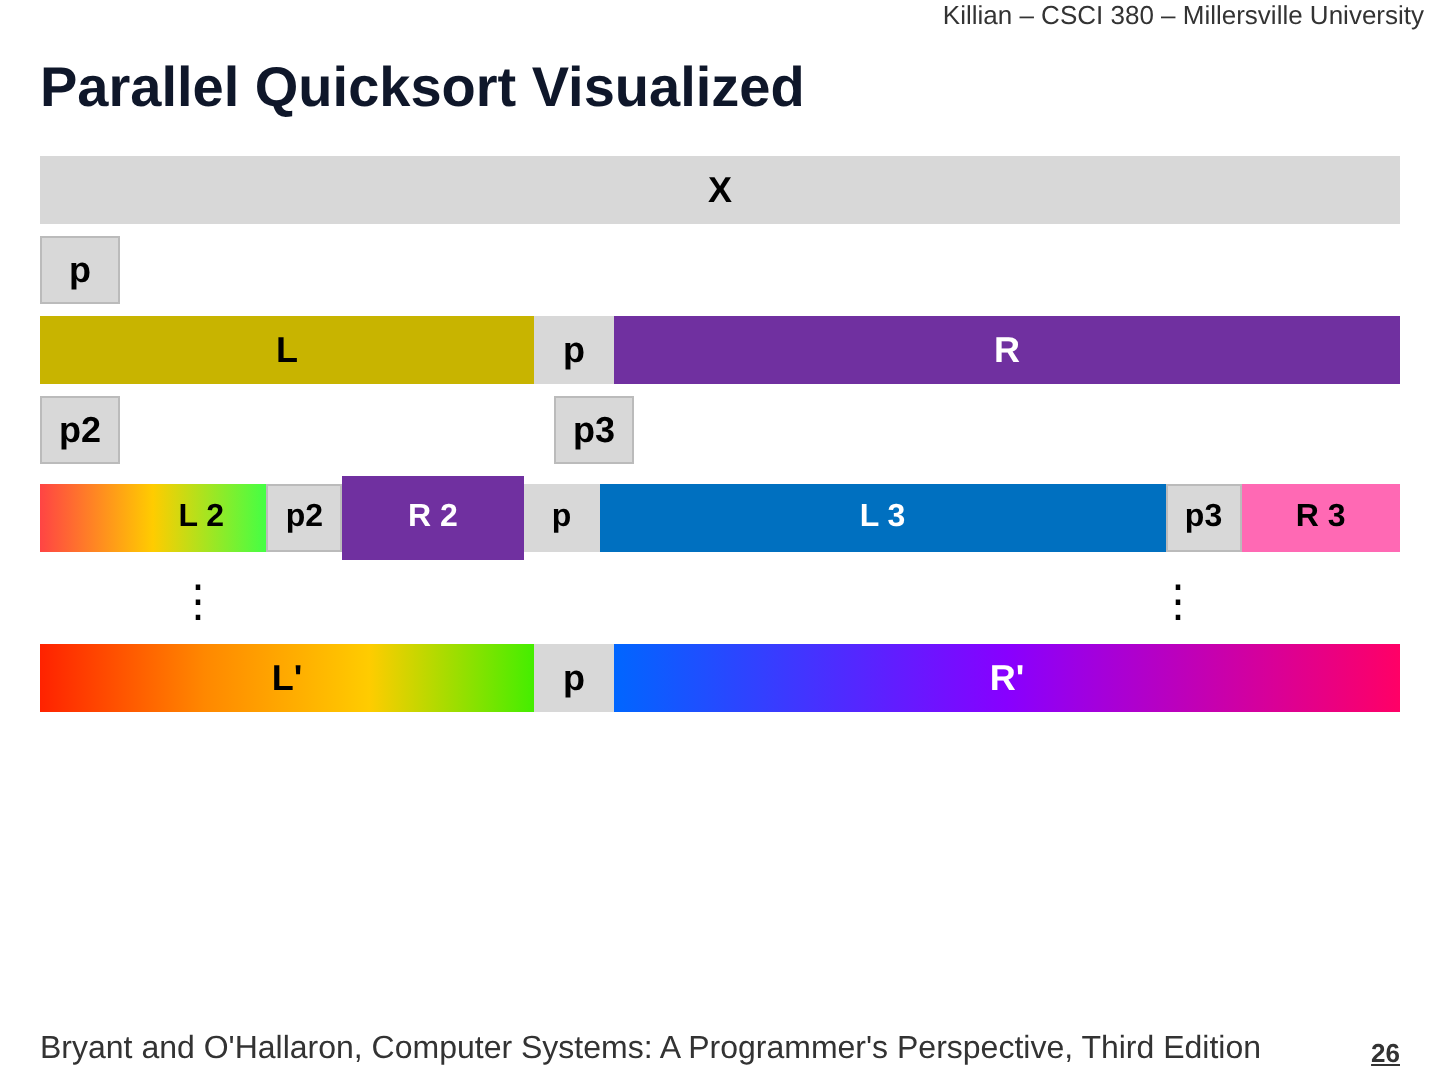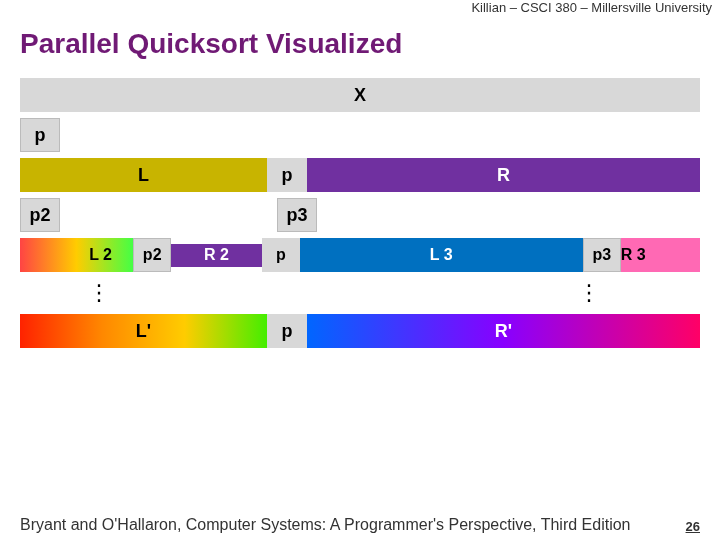--- a/index.html
+++ b/index.html
@@ -19,21 +19,21 @@
       font-size: 13px;
       color: #333;
     }
 
     .main-title {
       position: absolute;
       top: 28px;
       left: 20px;
       font-size: 28px;
       font-weight: bold;
-      color: #701a75;
+      color: #0f172a;
     }
 
     
     .viz {
       position: absolute;
       top: 78px;
       left: 20px;
       right: 20px;
     }
 
@@ -182,21 +182,21 @@
       height: 34px;
       display: flex;
       align-items: center;
       justify-content: center;
       font-size: 16px;
       font-weight: bold;
       border: 1px solid #bbb;
     }
     .bar-R2 {
       background: #7030a0;
-      height: 23px;
+      height: 42px;
       flex: 0.8;
       display: flex;
       align-items: center;
       justify-content: center;
     }
     .bar-R2-label {
       font-size: 16px;
       font-weight: bold;
       color: #fff;
     }
@@ -233,20 +233,21 @@
       font-size: 16px;
       font-weight: bold;
       border: 1px solid #bbb;
     }
     .bar-R3 {
       background: #ff69b4;
       height: 34px;
       flex: 0.7;
       display: flex;
       align-items: center;
+      justify-content: center;
     }
     .bar-R3-label {
       font-size: 16px;
       font-weight: bold;
       color: #000;
     }
 
     
     .row-dots {
       display: flex;

